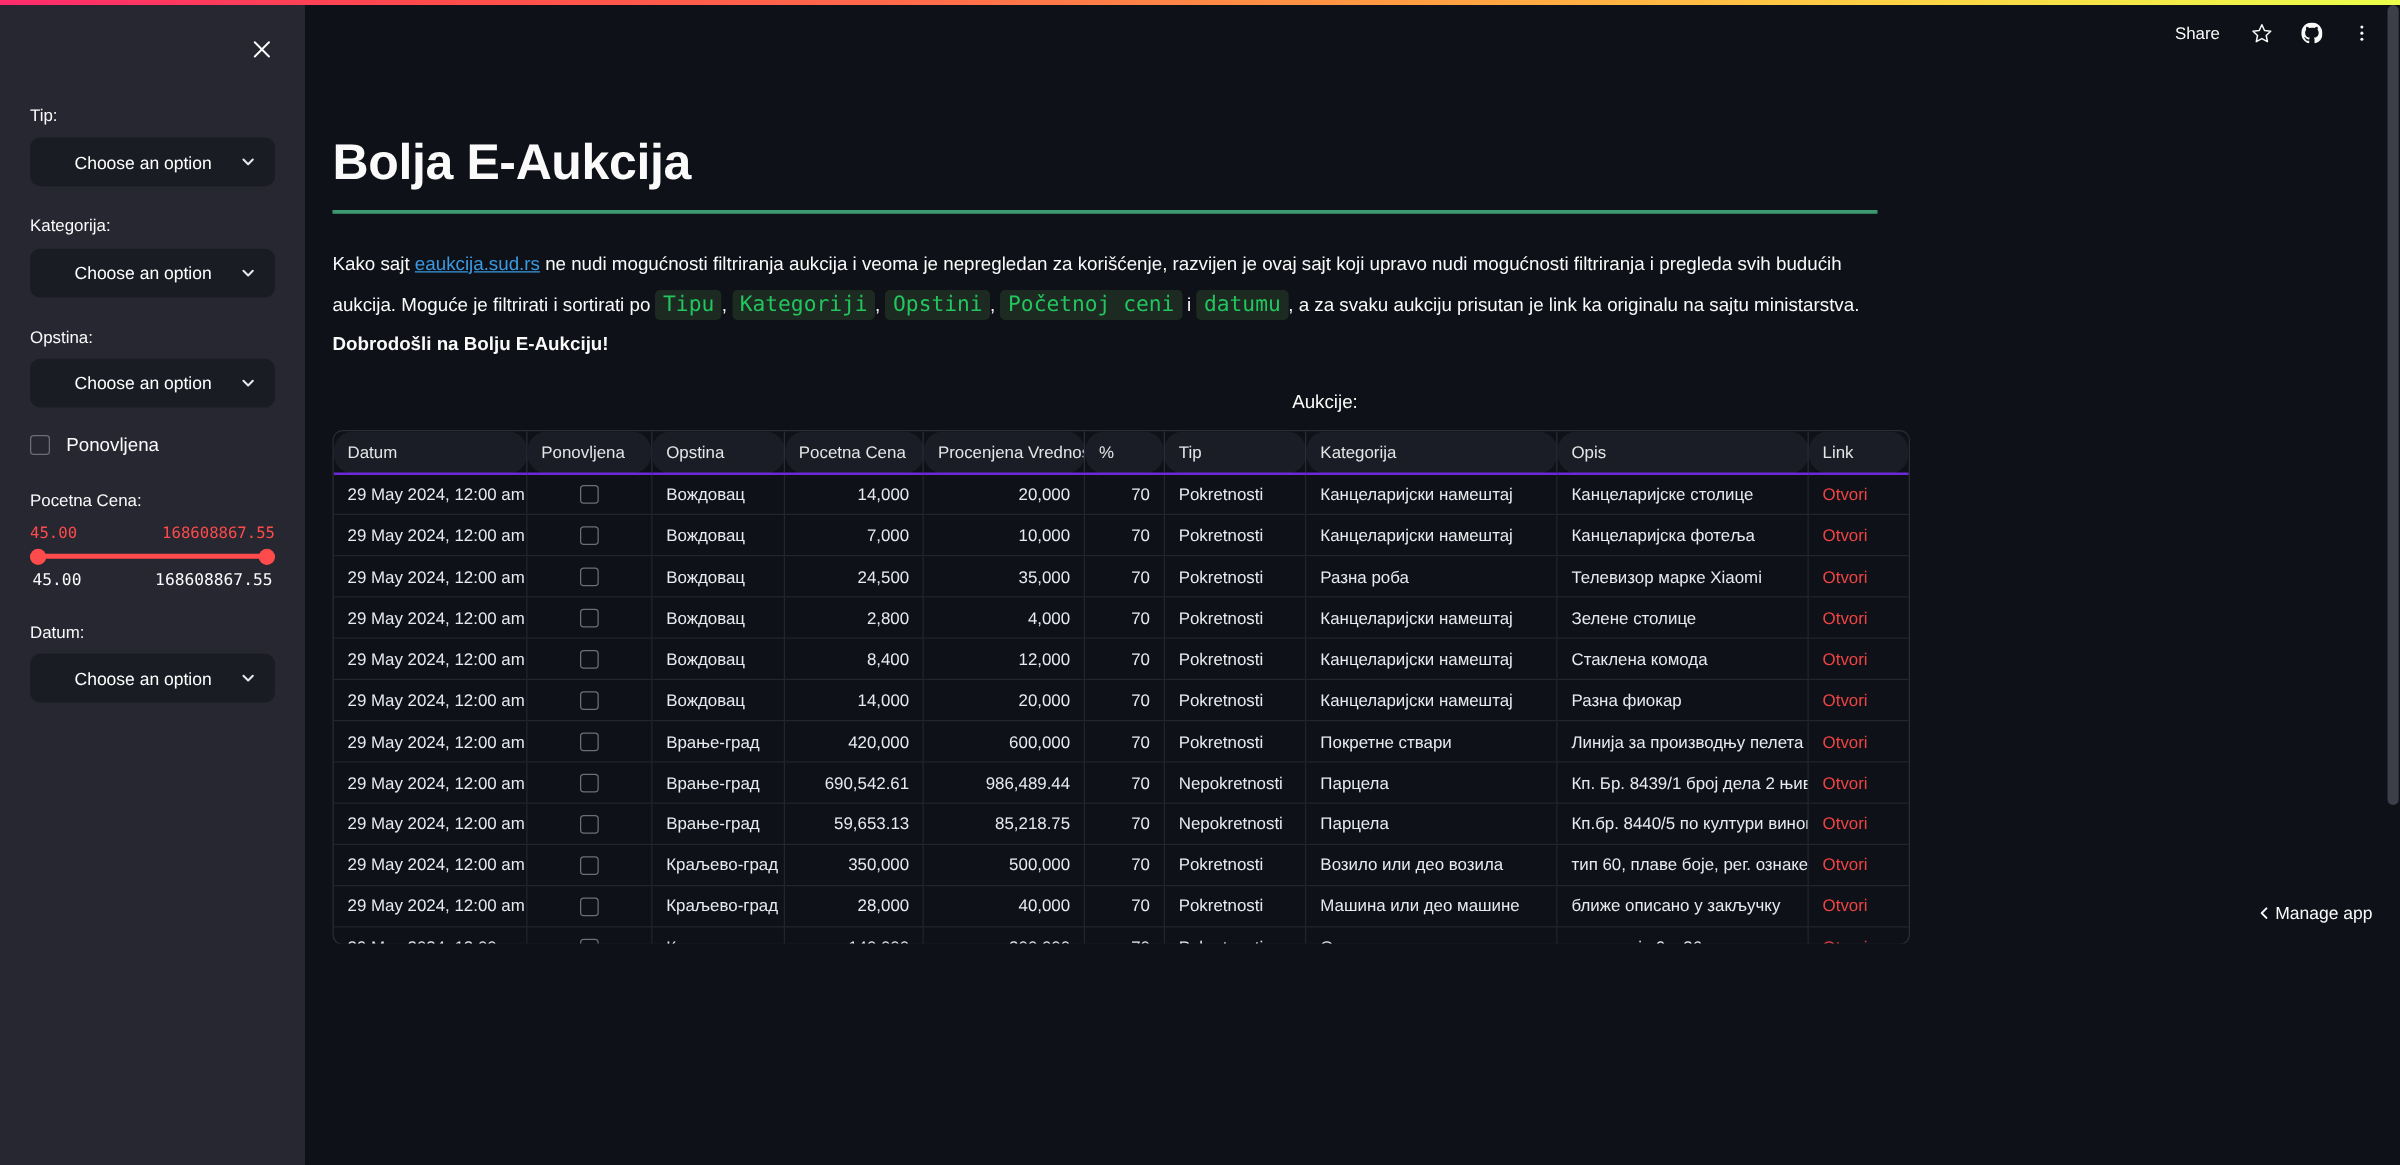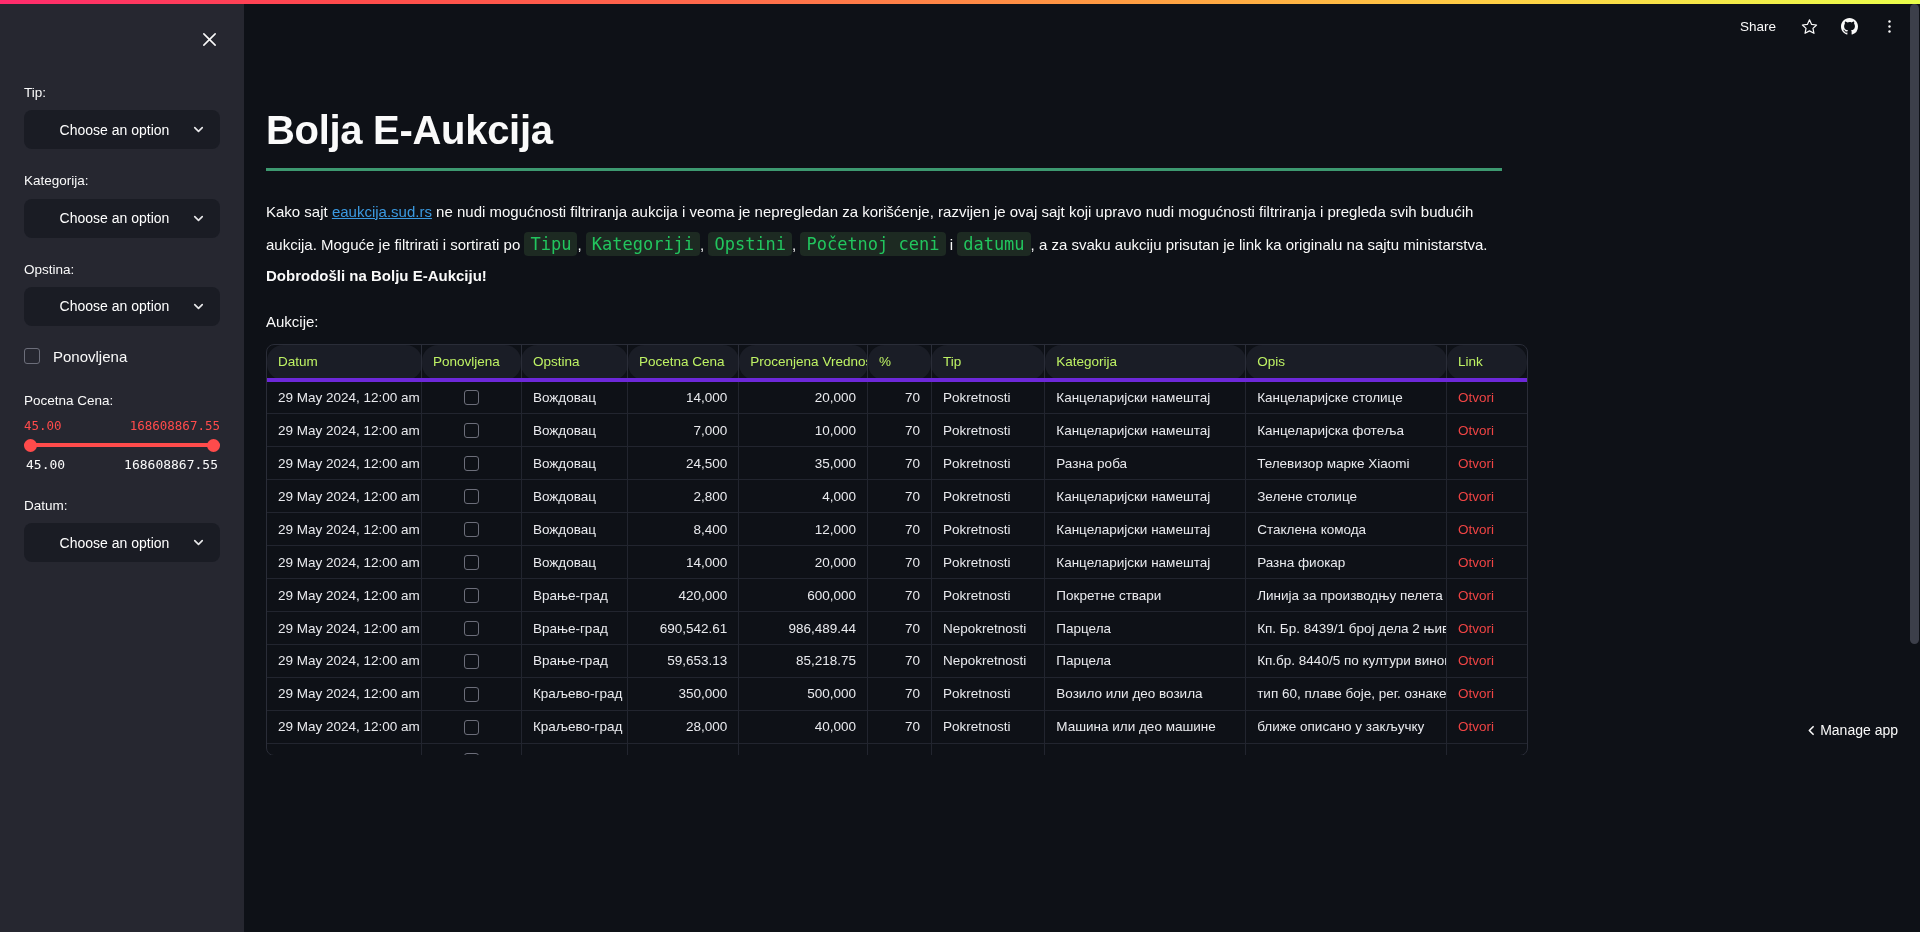--- a/index.html
+++ b/index.html
@@ -237,46 +237,47 @@
     padding: 2px 6px;
     white-space: nowrap;
   }
   #intro b { font-weight: 700; }
 
   #aukcije-label {
     font-size: 15px;
     color: #fafafa;
     margin-top: 22px;
     margin-bottom: 14px;
+    text-align: center;
   }
 
   
   #table-wrap {
     width: 1262px;
     height: 412px;
     border: 1px solid #2a2d38;
     border-radius: 8px;
     overflow: hidden;
     background: #0e1117;
   }
   table {
     border-collapse: collapse;
     width: 100%;
     table-layout: fixed;
     font-size: 13.5px;
   }
   thead th {
     background: #1a1d26;
-    color: #bef264;
+    color: #e5e5e5;
     font-weight: 400;
     text-align: left;
     padding: 9px 11px;
     height: 33px;
     border-right: 1px solid #2a2d38;
-    border-bottom: 4px solid #6d28d9;
+    border-bottom: 2px solid #6d28d9;
     white-space: nowrap;
     overflow: hidden;
     cursor: pointer;
     border-radius: 16px;
   }
   thead th:last-child { border-right: none; }
 
   tbody td {
     color: #e9eaee;
     padding: 8px 11px;

